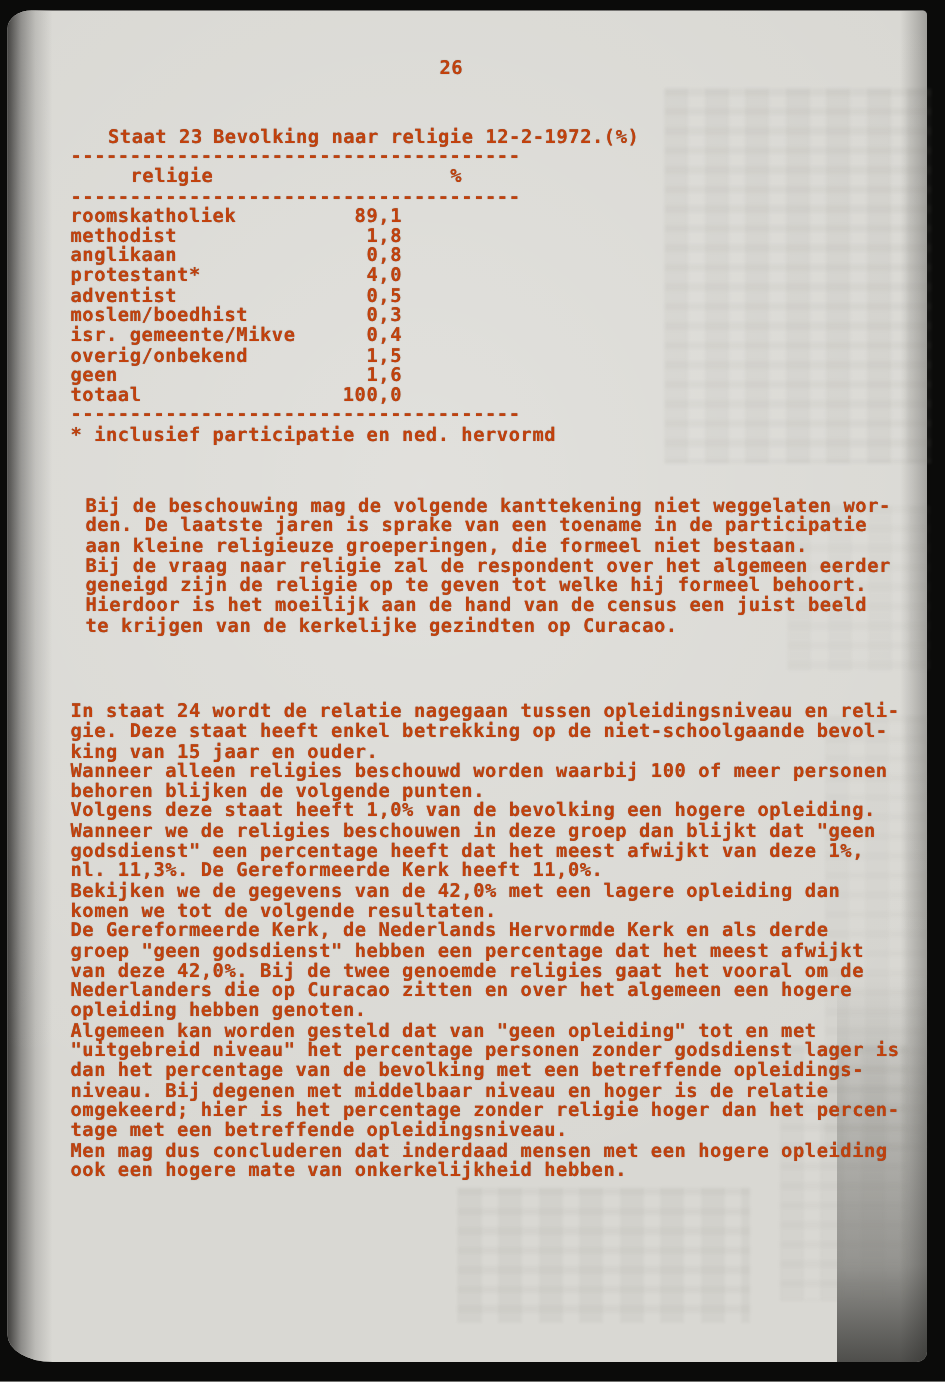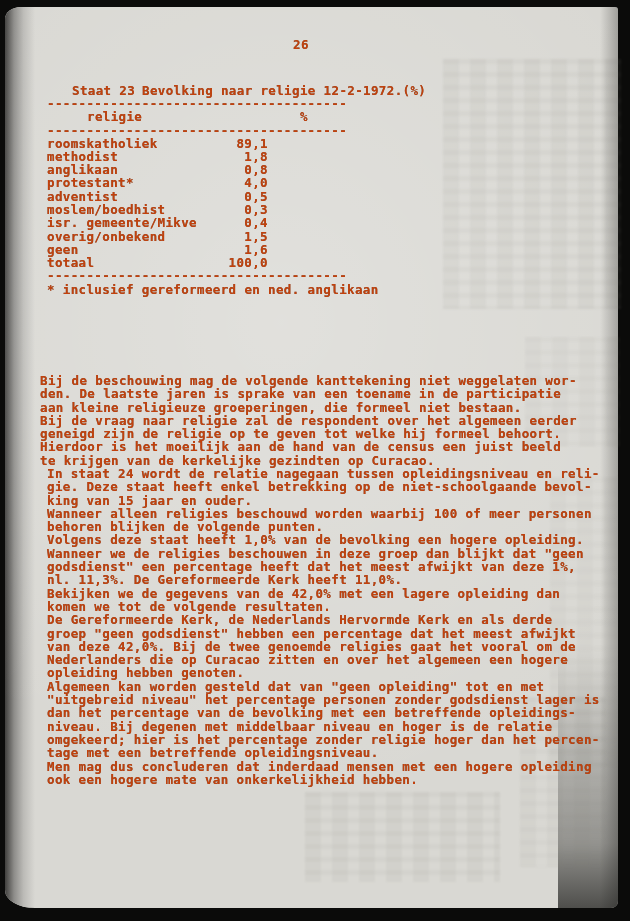--- a/index.html
+++ b/index.html
@@ -51,21 +51,21 @@
   .staat-label{left:47px;top:84px;margin-left:25px;}
   .staat-title{left:142px;top:84px;}
   .div1{left:47px;top:97px;}
   .div2{left:47px;top:124px;}
   .div3{left:47px;top:269px;}
   .thead{left:47px;top:110px;width:221px;display:flex;justify-content:space-between;margin-left:40px;}
   .rows{left:47px;top:136.5px;width:221px;}
   .trow{display:flex;justify-content:space-between;height:13.3px;}
   .cell-pct{text-align:right;}
   .footnote{left:47px;top:283px;}
-  .para1{left:40px;top:330px;margin-top:44px;}
+  .para1{left:57px;top:330px;}
   .para2{left:47px;top:467px;}
 </style>
 </head>
 <body>
 
 <div class="page">
   <div class="spine"></div>
   <div class="right-shade"></div>
   <div class="corner-shade"></div>
 
@@ -89,21 +89,21 @@
   <span>religie</span>
   <span class="cell-pct">%</span>
 </div>
 
 <div class="tw div2">--------------------------------------</div>
 
 <div class="tw rows"><div class="trow"><span>roomskatholiek</span><span class="cell-pct">89,1</span></div><div class="trow"><span>methodist</span><span class="cell-pct">1,8</span></div><div class="trow"><span>anglikaan</span><span class="cell-pct">0,8</span></div><div class="trow"><span>protestant*</span><span class="cell-pct">4,0</span></div><div class="trow"><span>adventist</span><span class="cell-pct">0,5</span></div><div class="trow"><span>moslem/boedhist</span><span class="cell-pct">0,3</span></div><div class="trow"><span>isr. gemeente/Mikve</span><span class="cell-pct">0,4</span></div><div class="trow"><span>overig/onbekend</span><span class="cell-pct">1,5</span></div><div class="trow"><span>geen</span><span class="cell-pct">1,6</span></div><div class="trow"><span>totaal</span><span class="cell-pct">100,0</span></div></div>
 
 <div class="tw div3">--------------------------------------</div>
 
-<div class="tw footnote">* inclusief gereformeerd en ned. anglikaan</div>
+<div class="tw footnote">* inclusief participatie en ned. hervormd</div>
 
 <div class="tw para1">Bij de beschouwing mag de volgende kanttekening niet weggelaten wor-
 den. De laatste jaren is sprake van een toename in de participatie
 aan kleine religieuze groeperingen, die formeel niet bestaan.
 Bij de vraag naar religie zal de respondent over het algemeen eerder
 geneigd zijn de religie op te geven tot welke hij formeel behoort.
 Hierdoor is het moeilijk aan de hand van de census een juist beeld
 te krijgen van de kerkelijke gezindten op Curacao.</div>
 <div class="tw para2">In staat 24 wordt de relatie nagegaan tussen opleidingsniveau en reli-
 gie. Deze staat heeft enkel betrekking op de niet-schoolgaande bevol-

